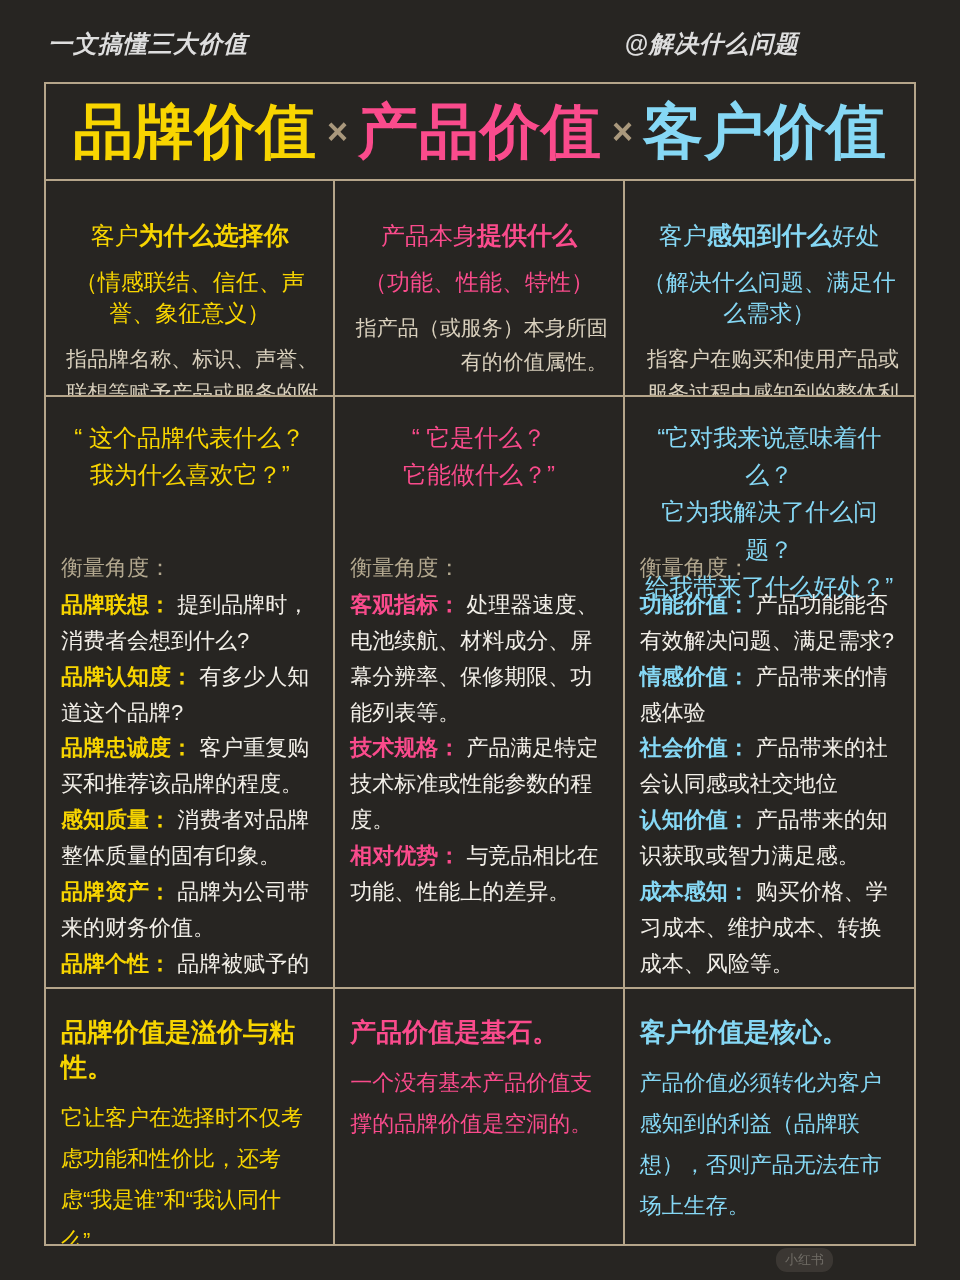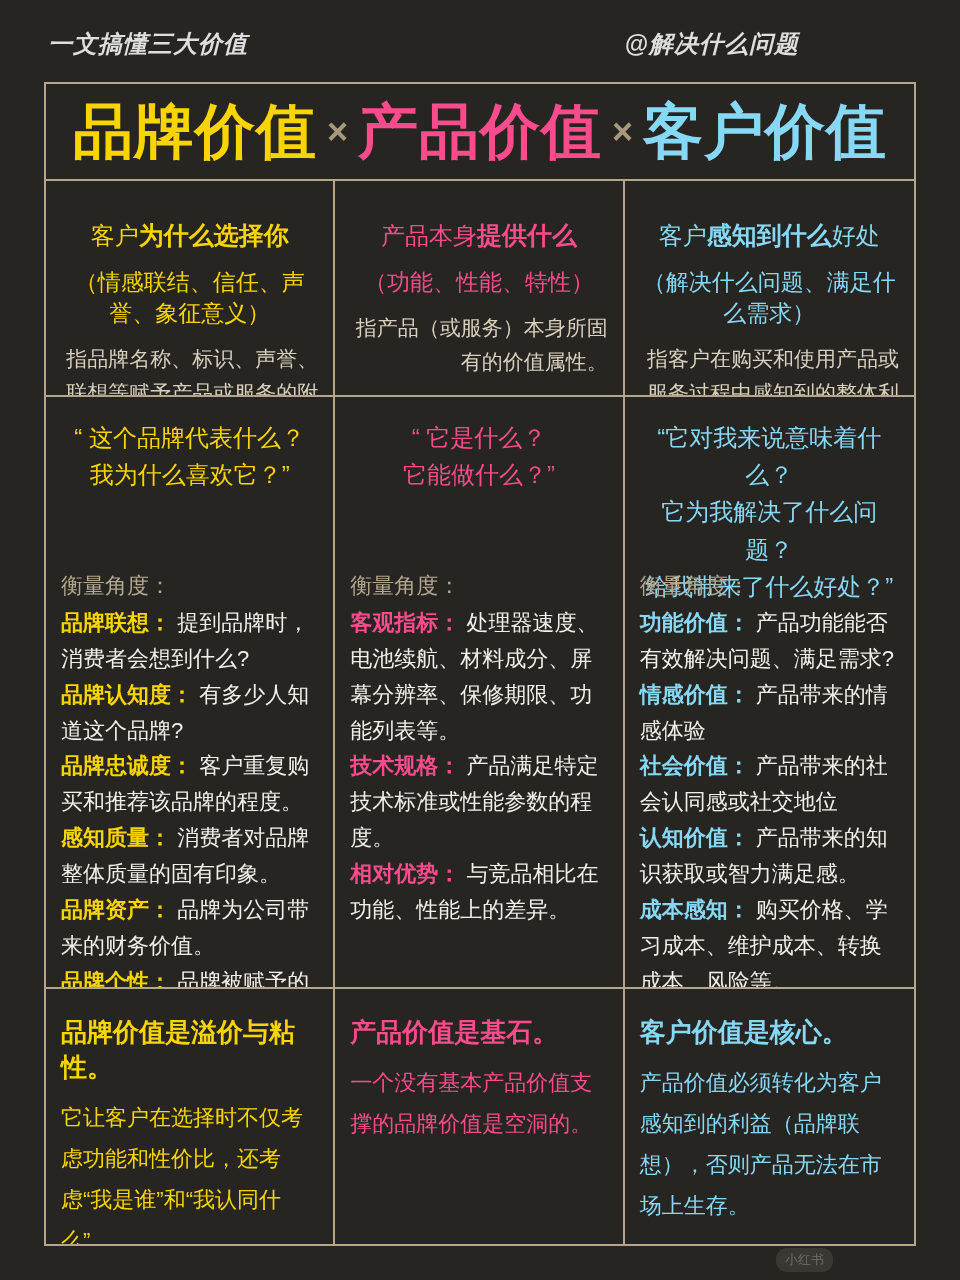--- a/index.html
+++ b/index.html
@@ -64,21 +64,21 @@
     font-size:21px;color:var(--body-beige);
     text-align:right;line-height:1.62;margin-top:13px;
   }
   .q-cell{padding-top:22px;}
   .quote{
     height:128px;
     text-align:center;font-weight:normal;font-size:24px;line-height:1.55;
   }
   .measure-label{
     font-size:22px;color:var(--label-tan);
-    text-align:left;margin:24px 0 4px 0;font-weight:400;
+    text-align:left;margin:6px 0 4px 0;font-weight:400;
   }
   .m{
     font-size:22px;line-height:1.63;margin:0;text-align:left;
     color:var(--body-white);
   }
   .m .term{font-weight:bold;}
   .concl-cell{padding-top:26px;}
   .concl-head{font-size:26px;font-weight:800;text-align:left;}
   .concl-body{font-size:22px;line-height:1.87;margin-top:12px;text-align:left;}
   .watermark{

